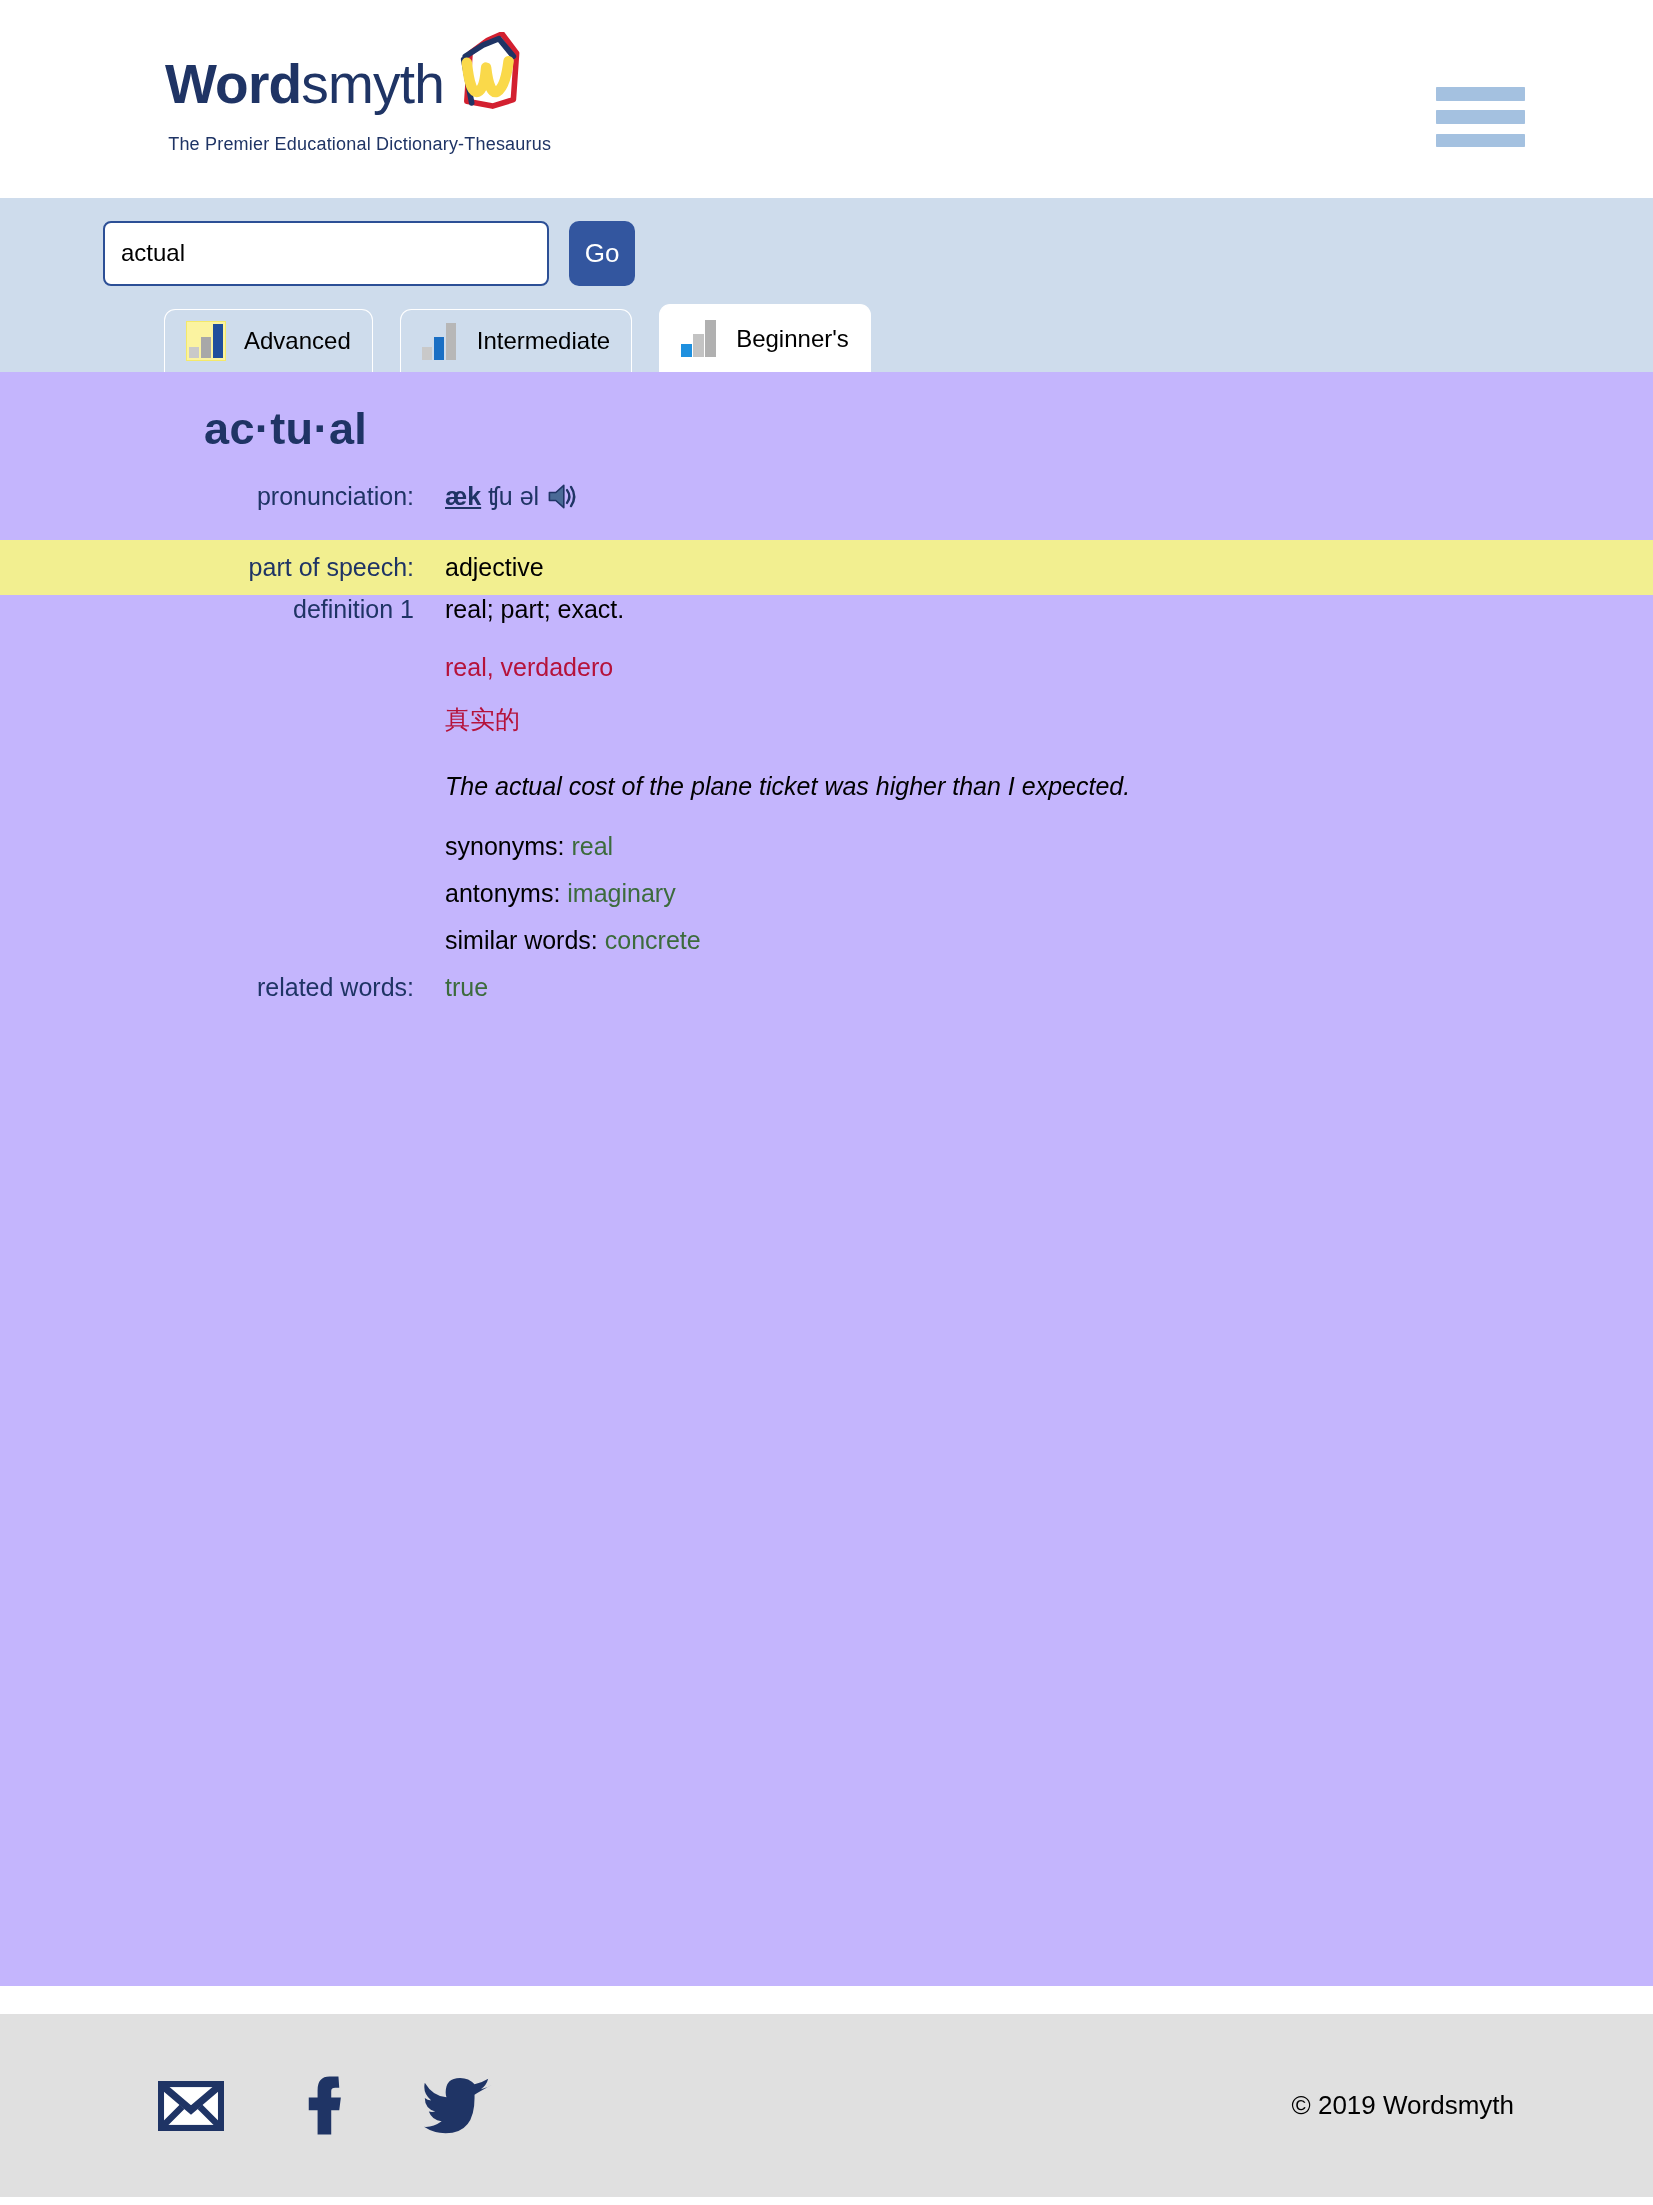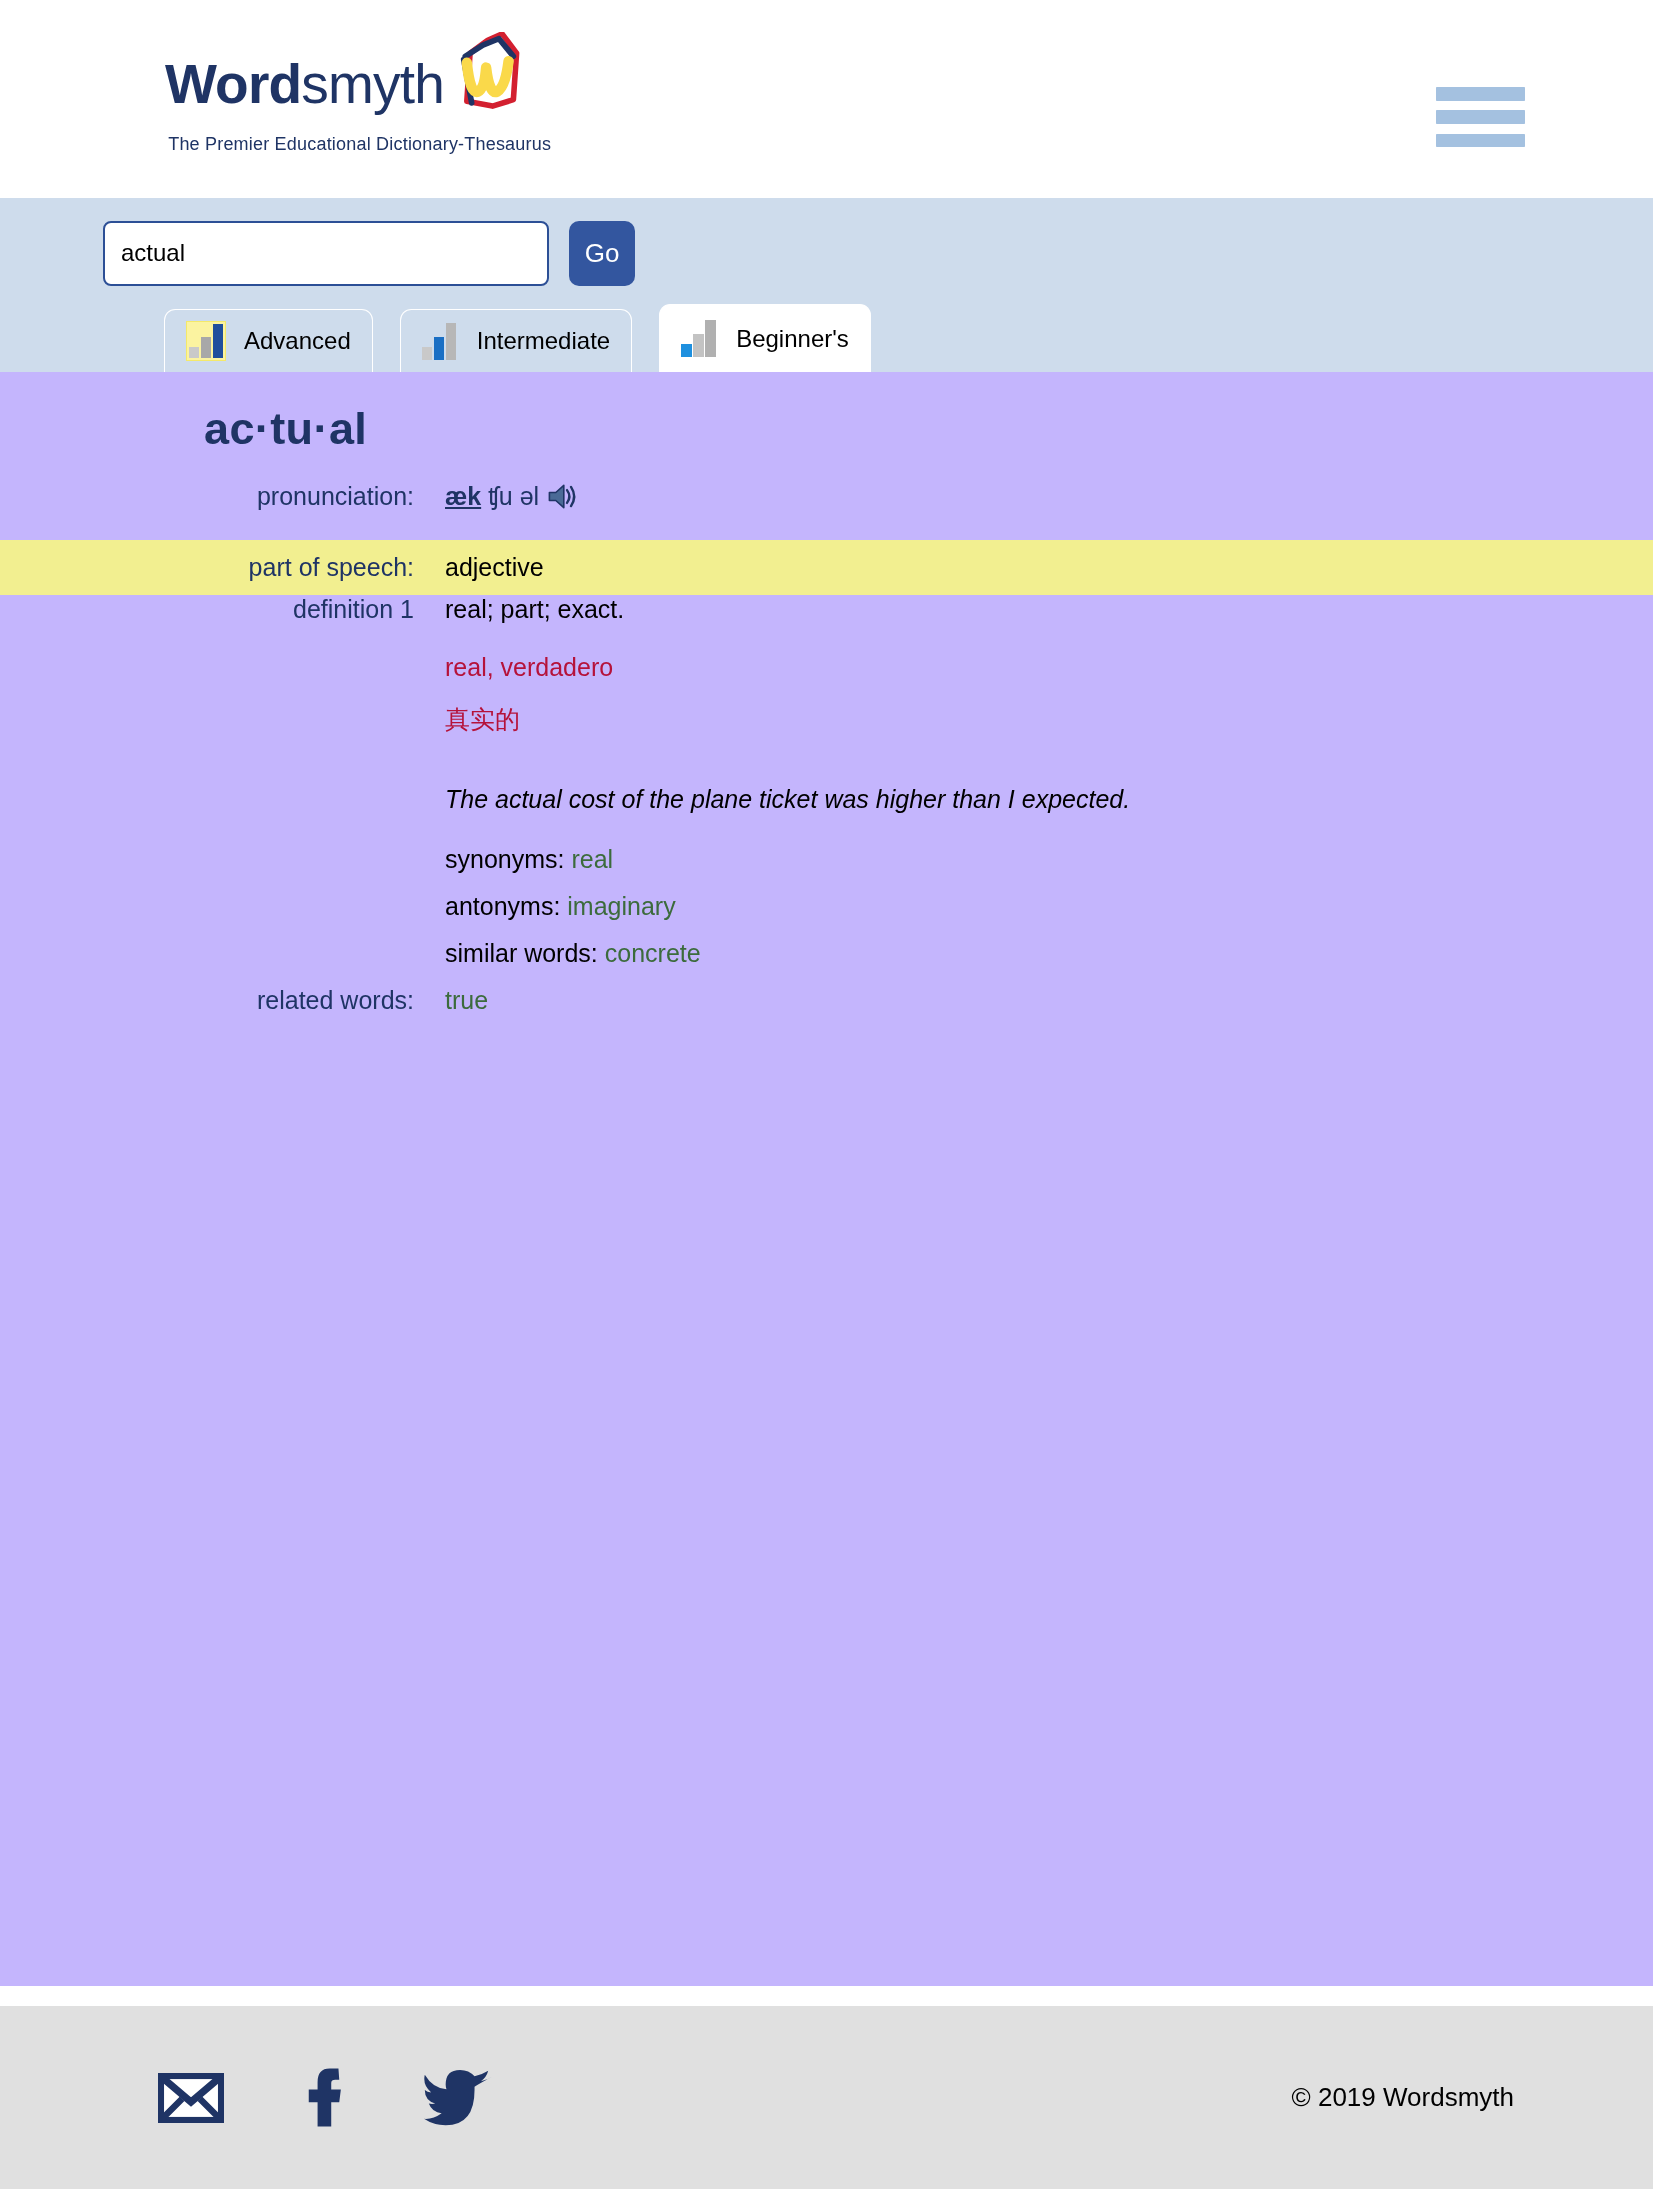--- a/index.html
+++ b/index.html
@@ -246,21 +246,21 @@
     padding-left: 445px;
     margin-top: -45px;
   }
   .translation {
     font-size: 25px;
     color: #b5123a;
     margin-bottom: 21px;
   }
   .translation.cjk {
     font-family: Liberation Sans, sans-serif;
-    margin-bottom: 49px;
+    margin-bottom: 36px;
   }
   .example {
     font-size: 25px;
     font-style: italic;
     color: #000000;
     margin-bottom: 31px;
   }
   .xref {
     font-size: 25px;
     color: #000000;
@@ -281,21 +281,21 @@
     padding-left: 31px;
     font-size: 25px;
     color: #3c6b3c;
     cursor: pointer;
   }
 
   
   .footer {
     position: absolute;
     left: 0;
-    bottom: 16px;
+    bottom: 8px;
     width: 1653px;
     height: 183px;
     background: #e0e0e0;
     display: flex;
     align-items: center;
   }
 
   .social {
     display: flex;
     align-items: center;

